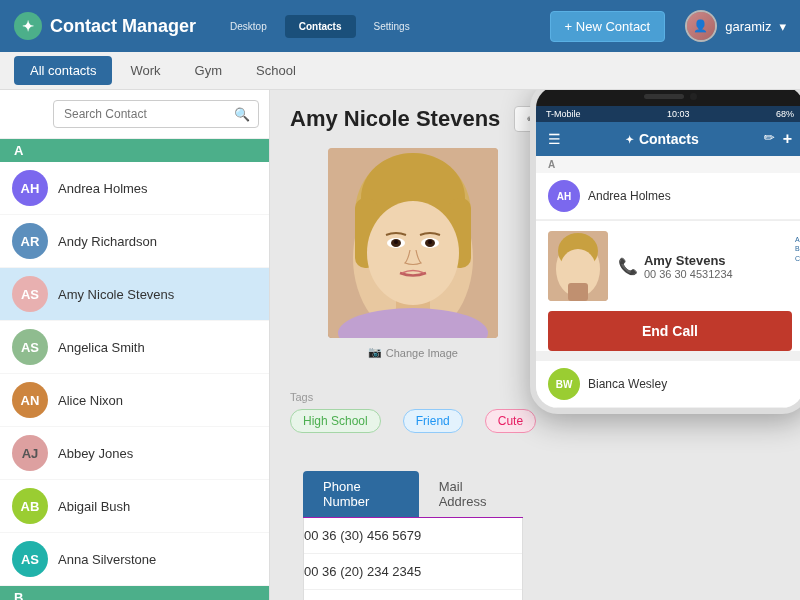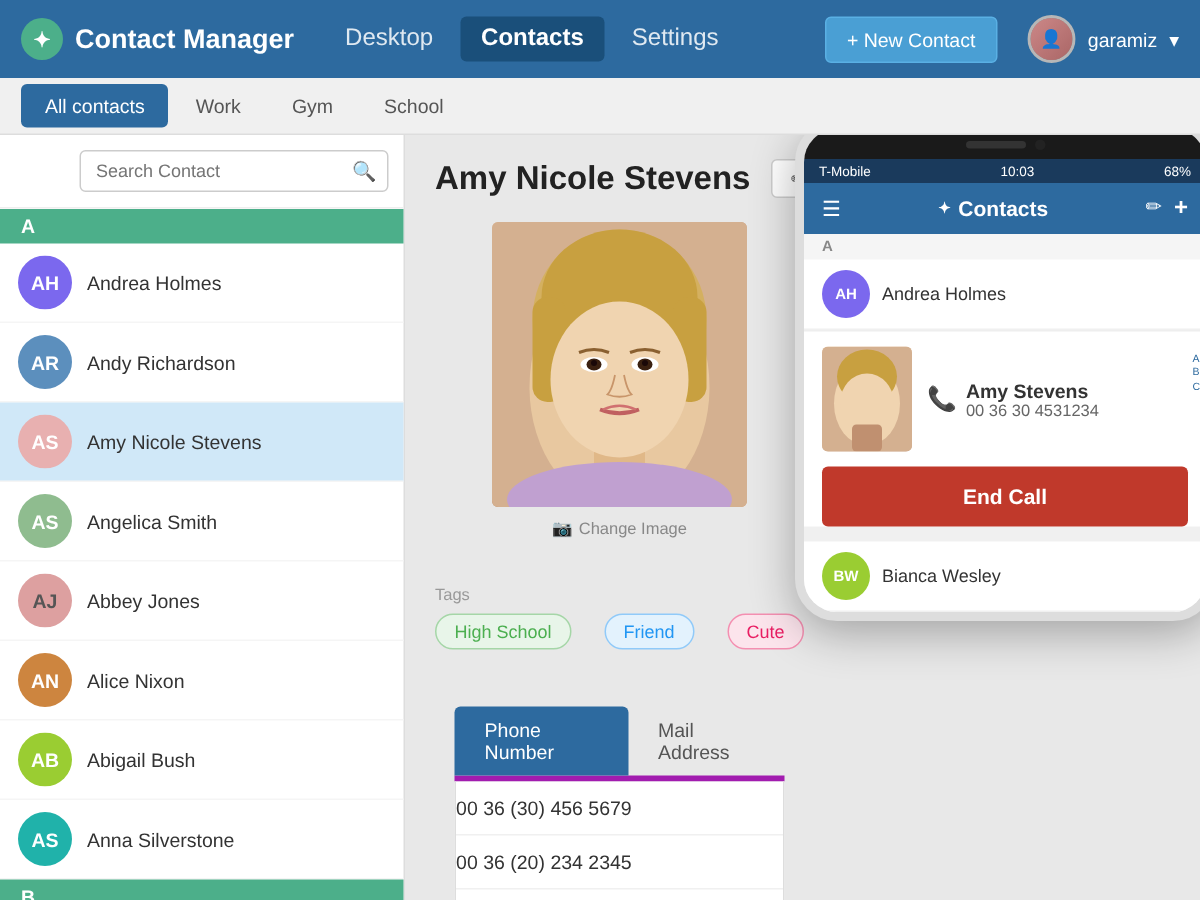--- a/index.html
+++ b/index.html
@@ -33,21 +33,21 @@
     .header-nav {
       display: flex;
       gap: 4px;
       flex: 1;
     }
     .nav-item {
       color: rgba(255,255,255,0.85);
       padding: 6px 14px;
       border-radius: 4px;
       cursor: pointer;
-      font-size: 16px;
+      font-size: 10px;
     }
     .nav-item.active {
       background: #1a4f7a;
       color: white;
       font-weight: bold;
     }
     .new-contact-btn {
       background: #4a9fd4;
       color: white;
       border: 1px solid #5ab0e4;
@@ -276,21 +276,21 @@
       cursor: pointer;
     }
     .tag-green { background: #e8f5e9; color: #4caf50; border: 1px solid #a5d6a7; }
     .tag-blue { background: #e3f2fd; color: #2196f3; border: 1px solid #90caf9; }
     .tag-pink { background: #fce4ec; color: #e91e63; border: 1px solid #f48fb1; }
 
     
     .phone-tabs {
       margin-top: 16px;
       display: flex;
-      border-bottom: 4px solid #a21caf;
+      border-bottom: 1px solid #a21caf;
       margin-bottom: 0;
     }
     .phone-tab {
       padding: 8px 20px;
       cursor: pointer;
       font-size: 13px;
       border-radius: 4px 4px 0 0;
     }
     .phone-tab.active {
       background: #2d6a9f;
@@ -504,29 +504,29 @@
         <span class="contact-name">Amy Nicole Stevens</span>
       </div>
       <div class="contact-item">
         <div class="contact-avatar">
           <div class="avatar-circle" style="background:#8fbc8f;">AS</div>
         </div>
         <span class="contact-name">Angelica Smith</span>
       </div>
       <div class="contact-item">
         <div class="contact-avatar">
-          <div class="avatar-circle" style="background:#dda0a0; color:#555;">AJ</div>
-        </div>
-        <span class="contact-name">Abbey Jones</span>
+          <div class="avatar-circle" style="background:#cd853f;">AN</div>
+        </div>
+        <span class="contact-name">Alice Nixon</span>
       </div>
       <div class="contact-item">
         <div class="contact-avatar">
-          <div class="avatar-circle" style="background:#cd853f;">AN</div>
-        </div>
-        <span class="contact-name">Alice Nixon</span>
+          <div class="avatar-circle" style="background:#dda0a0; color:#555;">AJ</div>
+        </div>
+        <span class="contact-name">Abbey Jones</span>
       </div>
       <div class="contact-item">
         <div class="contact-avatar">
           <div class="avatar-circle" style="background:#9acd32;">AB</div>
         </div>
         <span class="contact-name">Abigail Bush</span>
       </div>
       <div class="contact-item">
         <div class="contact-avatar">
           <div class="avatar-circle" style="background:#20b2aa;">AS</div>

